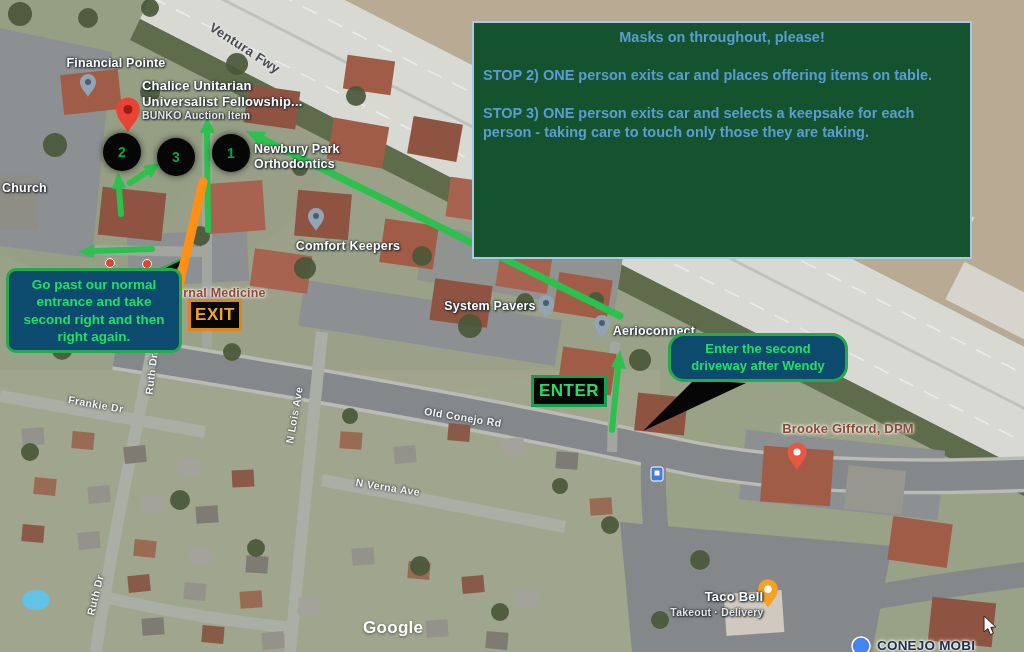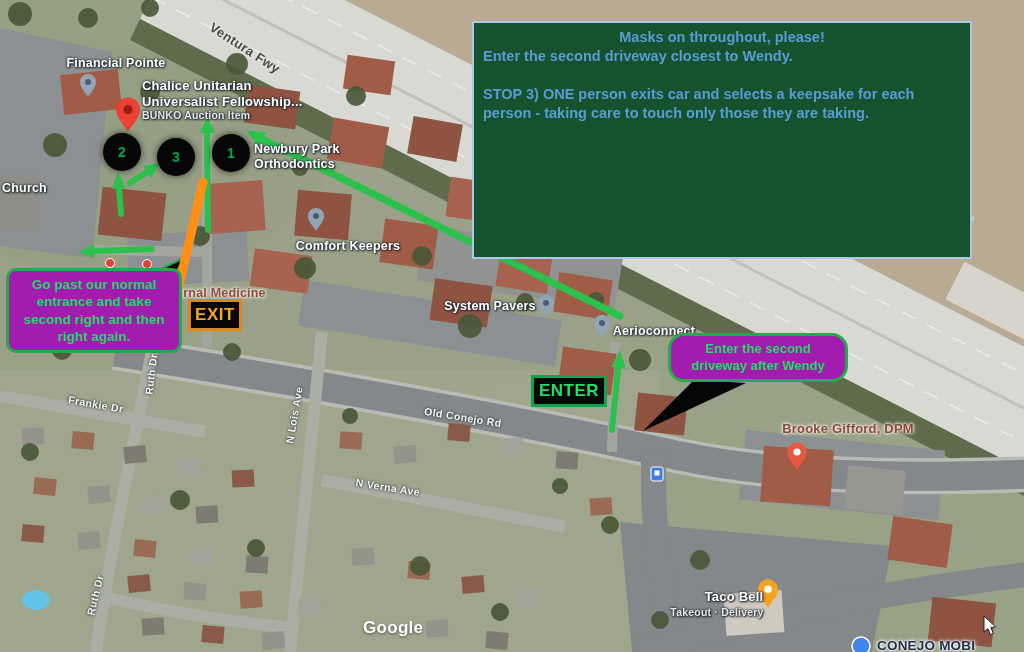--- a/index.html
+++ b/index.html
@@ -55,21 +55,21 @@
 
   
   .badge{position:absolute;z-index:8;background:#060606;text-align:center;font-weight:800;
          letter-spacing:.5px;display:flex;align-items:center;justify-content:center;}
   #exit-badge{left:188px;top:299px;width:48px;height:26px;border:3px solid #de861c;
               color:#f4a52f;font-size:17px;}
   #enter-badge{left:531px;top:375px;width:70px;height:26px;border:3px solid #13a24c;
               color:#1fe060;font-size:17px;}
 
   
-  .callout{position:absolute;z-index:8;background:#a21caf;border:3px solid #26a84d;border-radius:10px;
+  .callout{position:absolute;z-index:8;background:#0c4a6e;border:3px solid #26a84d;border-radius:10px;
      color:#21df63;font-weight:700;font-size:13.5px;line-height:1.28;text-align:center;padding:5px 7px;}
   #callout-left{left:6px;top:268px;width:156px;}
   #callout-right{left:668px;top:333px;width:160px;font-size:13px;border-radius:16px;}
 
   
   #instruction-box{position:absolute;z-index:9;left:472px;top:21px;width:500px;height:238px;
      box-sizing:border-box;background:#14532d;border:2px solid #a9c9ea;color:#5b9bd5;
      font-size:14.5px;font-weight:700;line-height:1.32;padding:5px 9px;}
   #instruction-box p{margin:0;}
   #instruction-box p.center{text-align:center;}
@@ -326,18 +326,18 @@
   <div class="stop-marker" id="marker-1">1</div>
 
   <div class="badge" id="exit-badge">EXIT</div>
   <div class="badge" id="enter-badge">ENTER</div>
 
   <div class="callout" id="callout-left">Go past our normal entrance and take second right and then right again.</div>
   <div class="callout" id="callout-right">Enter the second driveway after Wendy</div>
 
   <div id="instruction-box">
     <p class="center">Masks on throughout, please!</p>
-    <p>Enter the second driveway closest to Wendy.</p>
+    <p class="gap">STOP 2) ONE person exits car and places offering items on table.</p>
     <p class="gap">STOP 3) ONE person exits car and selects a keepsake for each person - taking care to touch only those they are taking.</p>
   </div>
 
   <span id="google-watermark">Google</span>
 </div>
 
 </body></html>

